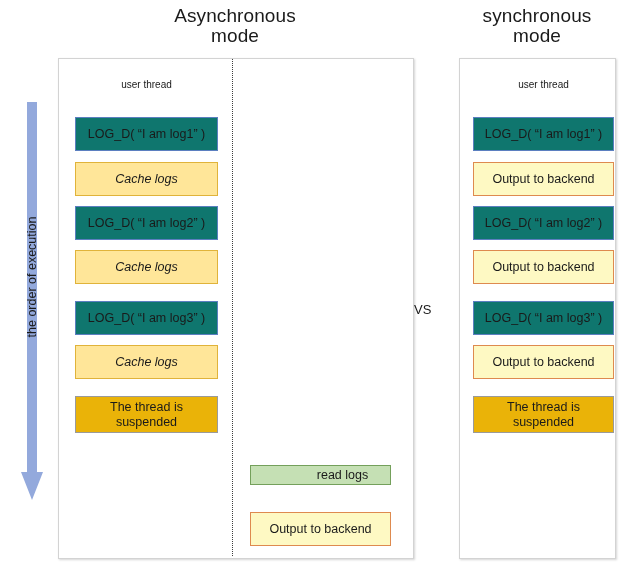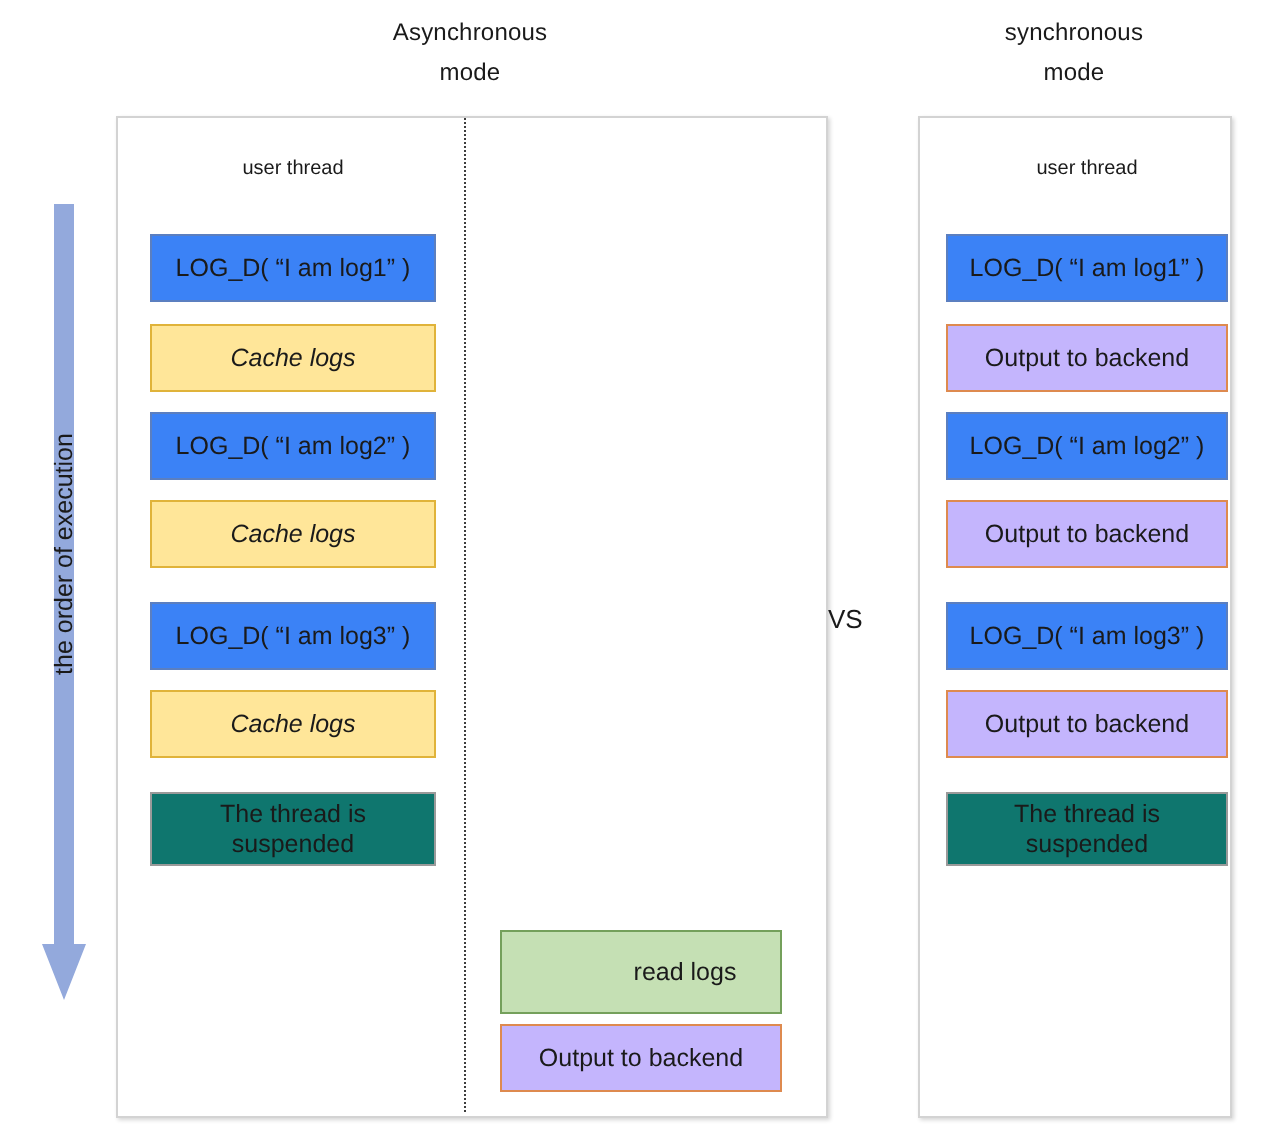--- a/index.html
+++ b/index.html
@@ -18,21 +18,21 @@
   #stage {
     position: relative;
     width: 635px;
     height: 573px;
   }
 
   
   .mode-title {
     position: absolute;
     text-align: center;
-    font-size: 12px;
+    font-size: 19px;
     line-height: 20px;
     color: #1a1a1a;
     letter-spacing: .1px;
   }
   #title-async { left: 140px; top: 6px; width: 190px; }
   #title-sync  { left: 447px; top: 6px; width: 180px; }
 
   
   #order-arrow {
     position: absolute;
@@ -92,25 +92,25 @@
     border: 1px solid;
     display: flex;
     align-items: center;
     justify-content: center;
     text-align: center;
     font-size: 12.5px;
     line-height: 15px;
     color: #1a1a1a;
     padding: 0 4px;
   }
-  .step.log    { background: #3b82f6; border-color: #5b7fc0; }
+  .step.log    { background: #0f766e; border-color: #5b7fc0; }
   .step.cache  { background: #ffe699; border-color: #e0b33a; font-style: italic; }
-  .step.output { background: #c4b5fd; border-color: #de8a4f; }
+  .step.output { background: #fef9c3; border-color: #de8a4f; }
   .step.read   { background: #c5e0b4; border-color: #74a05b; }
-  .step.susp   { background: #0f766e; border-color: #9a9a9a; }
+  .step.susp   { background: #eab308; border-color: #9a9a9a; }
 
   
   #vs-label {
     position: absolute;
     left: 414px;
     top: 302px;
     width: 42px;
     text-align: left;
     font-size: 13px;
     color: #1a1a1a;
@@ -141,21 +141,21 @@
   <div class="col-header" id="hdr-user-thread-async">user thread</div>
 
   <div class="step log" style="left:75px;  top:117px; width:143px; height:34px;">LOG_D( “I am log1” )</div>
   <div class="step cache" style="left:75px;  top:162px; width:143px; height:34px;">Cache logs</div>
   <div class="step log" style="left:75px;  top:206px; width:143px; height:34px;">LOG_D( “I am log2” )</div>
   <div class="step cache" style="left:75px;  top:250px; width:143px; height:34px;">Cache logs</div>
   <div class="step log" style="left:75px;  top:301px; width:143px; height:34px;">LOG_D( “I am log3” )</div>
   <div class="step cache" style="left:75px;  top:345px; width:143px; height:34px;">Cache logs</div>
   <div class="step susp" style="left:75px;  top:396px; width:143px; height:37px;">The thread is<br>suspended</div>
 
-  <div class="step read" style="left:250px; top:465px; width:141px; height:42px;padding-left:48px;">read logs</div>
+  <div class="step read" style="left:250px; top:465px; width:141px; height:20px;padding-left:48px;">read logs</div>
   <div class="step output" style="left:250px; top:512px; width:141px; height:34px;">Output to backend</div>
 
   <div id="vs-label">VS</div>
 
   <div class="panel" id="panel-sync"></div>
   <div class="col-header" id="hdr-user-thread-sync">user thread</div>
 
   <div class="step log" style="left:473px; top:117px; width:141px; height:34px;">LOG_D( “I am log1” )</div>
   <div class="step output" style="left:473px; top:162px; width:141px; height:34px;">Output to backend</div>
   <div class="step log" style="left:473px; top:206px; width:141px; height:34px;">LOG_D( “I am log2” )</div>

